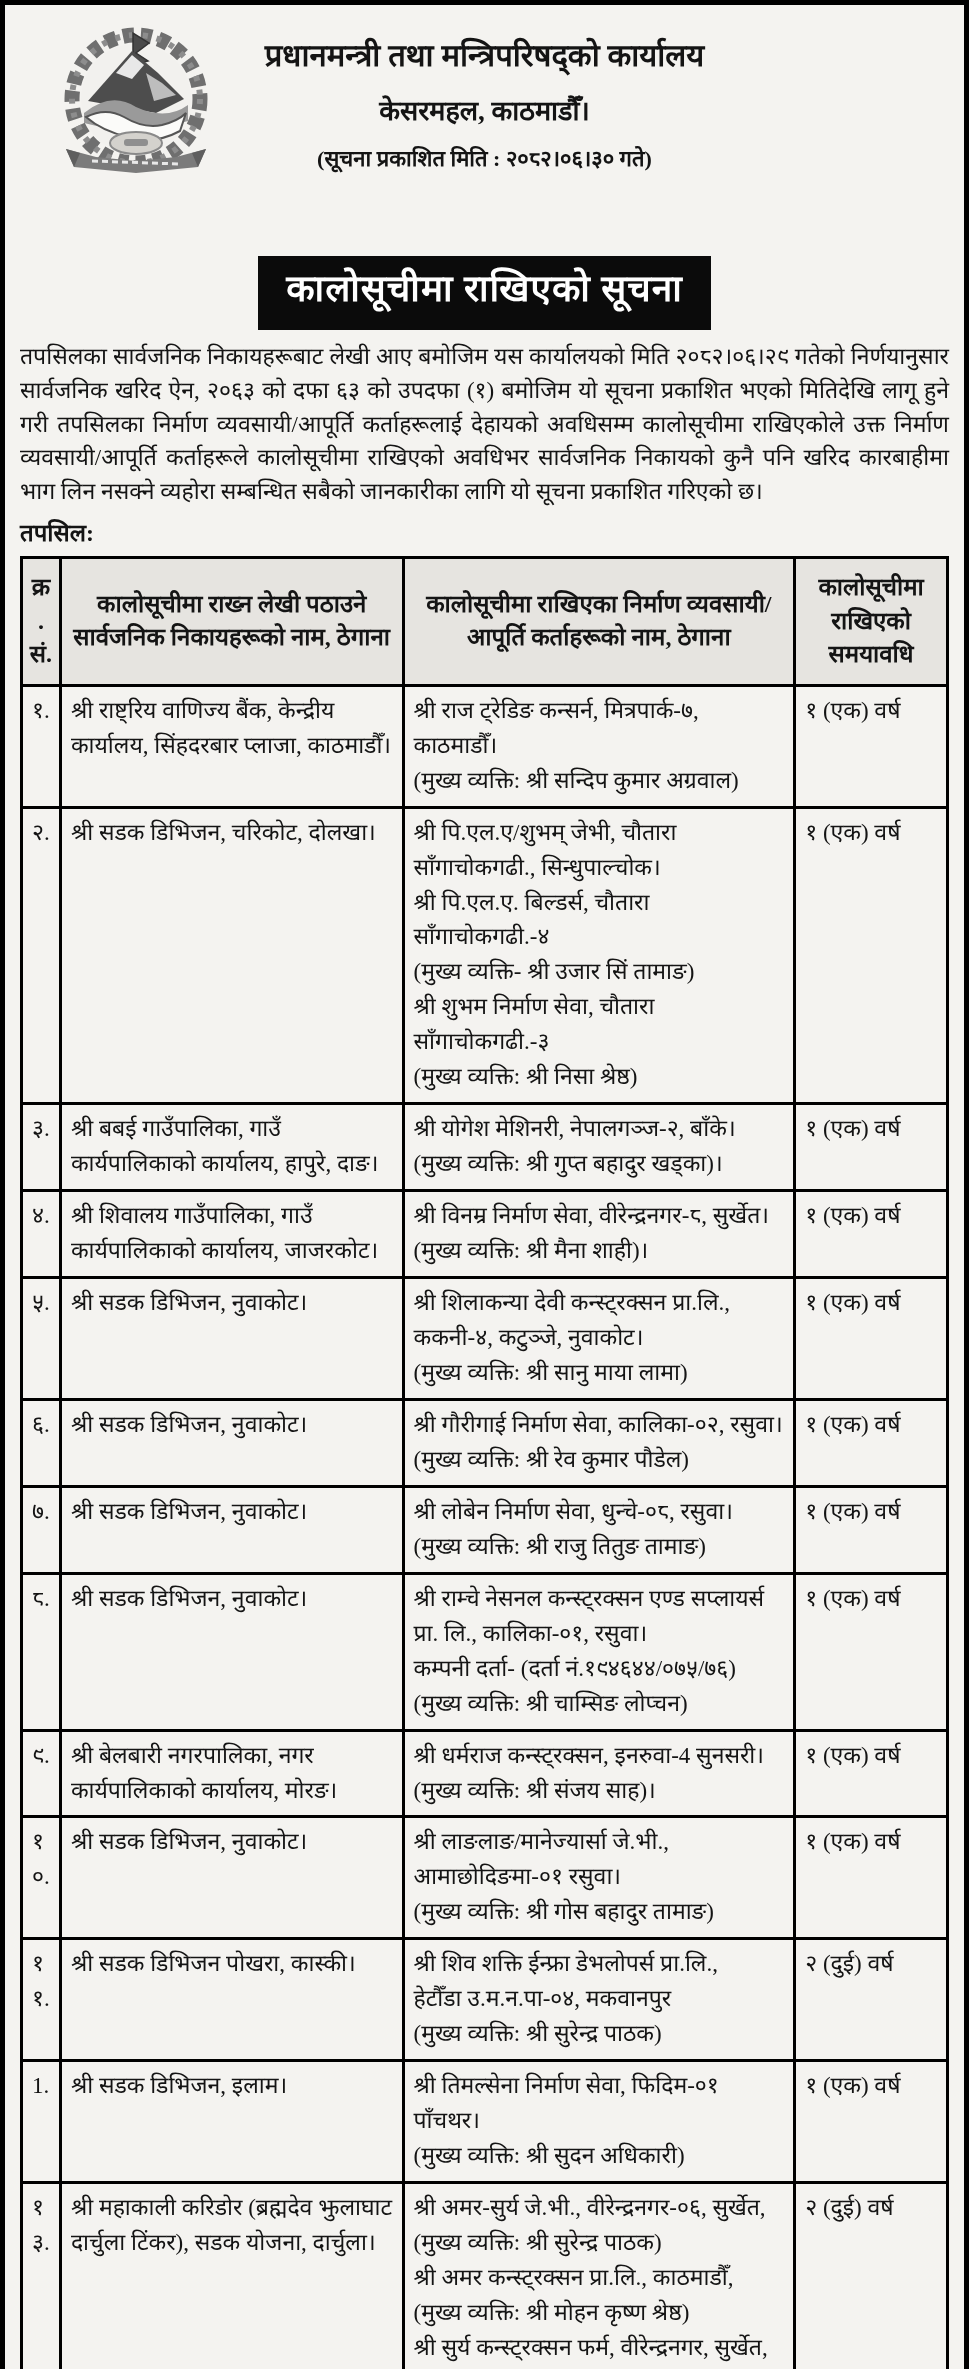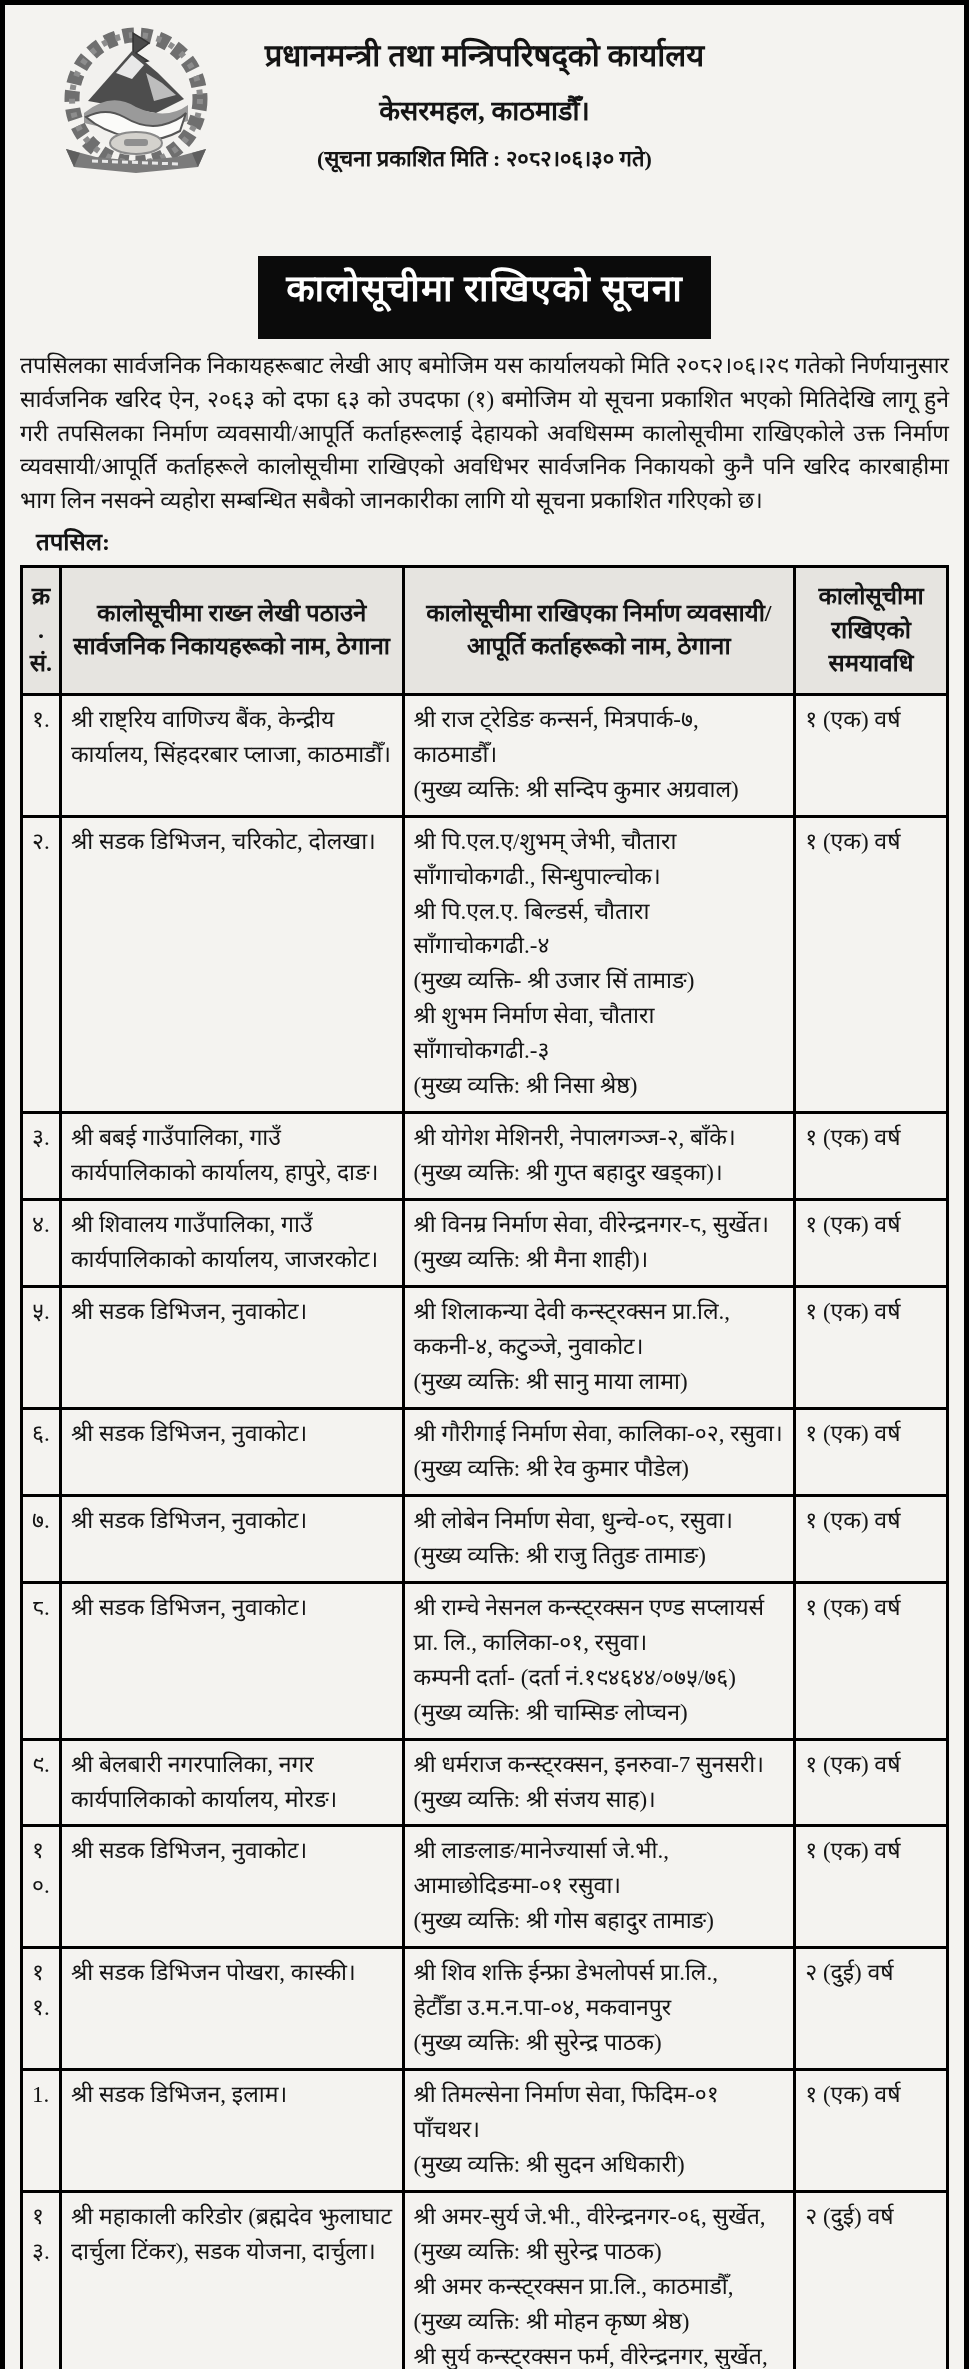--- a/index.html
+++ b/index.html
@@ -12,26 +12,26 @@
   }
   .header{text-align:center;position:relative;padding-top:4px;min-height:225px;}
   .emblem{position:absolute;left:16px;top:6px;width:205px;height:155px;}
   .h-govt{font-size:27px;font-weight:bold;}
   .h-parent{font-size:31px;font-weight:bold;margin-top:14px;}
   .h-office{font-size:43px;font-weight:bold;margin-top:3px;}
   .h-addr{font-size:27px;font-weight:bold;margin-top:16px;}
   .h-date{font-size:22px;font-weight:bold;margin-top:14px;}
   .banner{
     background:#0b0b0b;color:#ffffff;font-size:37px;font-weight:bold;
-    width:fit-content;margin:12px auto 10px;padding:5px 28px 27px;
+    width:fit-content;margin:12px auto 10px;padding:5px 28px 18px;
     letter-spacing:1px;
     text-align:center;
   }
   .intro{font-size:23px;line-height:1.47;text-align:justify;margin:8px 0 6px;}
-  .tapasil{font-size:24px;font-weight:bold;margin:2px 16px 8px;}
+  .tapasil{font-size:24px;font-weight:bold;margin:2px 0 8px;}
   table.blacklist{width:100%;border-collapse:collapse;table-layout:fixed;}
   table.blacklist th,table.blacklist td{
     border:3px solid #000;vertical-align:top;
     font-size:23px;line-height:1.52;white-space:pre-line;
     padding:7px 9px;word-wrap:break-word;
   }
   table.blacklist thead th{
     background:#e6e4e0;text-align:center;font-weight:bold;
     vertical-align:middle;font-size:24px;line-height:1.4;padding:12px 6px;
   }
@@ -166,21 +166,21 @@
     <td class="c-agency">श्री सडक डिभिजन, नुवाकोट।</td>
     <td class="c-black">श्री राम्चे नेसनल कन्स्ट्रक्सन एण्ड सप्लायर्स प्रा. लि.,  कालिका-०१, रसुवा।
 कम्पनी दर्ता- (दर्ता नं.१९४६४४/०७५/७६)
 (मुख्य व्यक्ति: श्री चाम्सिङ लोप्चन)</td>
     <td class="c-dur">१ (एक) वर्ष</td>
   </tr>
 
   <tr>
     <td class="c-sn">९.</td>
     <td class="c-agency">श्री बेलबारी नगरपालिका, नगर कार्यपालिकाको कार्यालय, मोरङ।</td>
-    <td class="c-black">श्री धर्मराज कन्स्ट्रक्सन, इनरुवा-7 सुनसरी।
+    <td class="c-black">श्री धर्मराज कन्स्ट्रक्सन, इनरुवा-4 सुनसरी।
 (मुख्य व्यक्ति: श्री संजय साह)।</td>
     <td class="c-dur">१ (एक) वर्ष</td>
   </tr>
 
   <tr>
     <td class="c-sn">१०.</td>
     <td class="c-agency">श्री सडक डिभिजन, नुवाकोट।</td>
     <td class="c-black">श्री लाङलाङ/मानेज्यार्सा जे.भी., आमाछोदिङमा-०१ रसुवा।
 (मुख्य व्यक्ति: श्री गोस बहादुर तामाङ)</td>
     <td class="c-dur">१ (एक) वर्ष</td>

